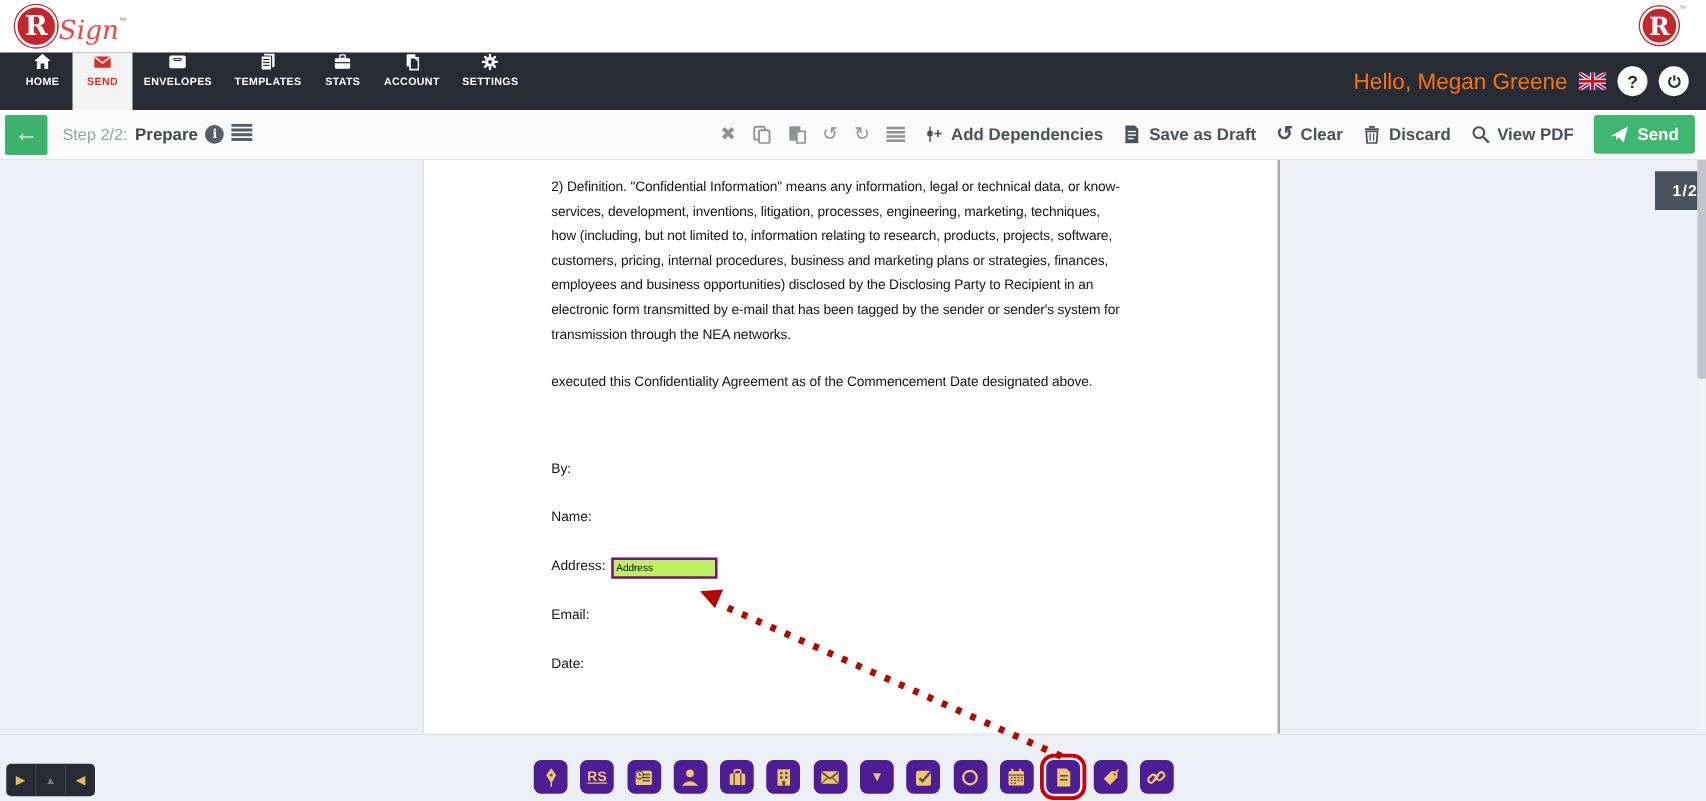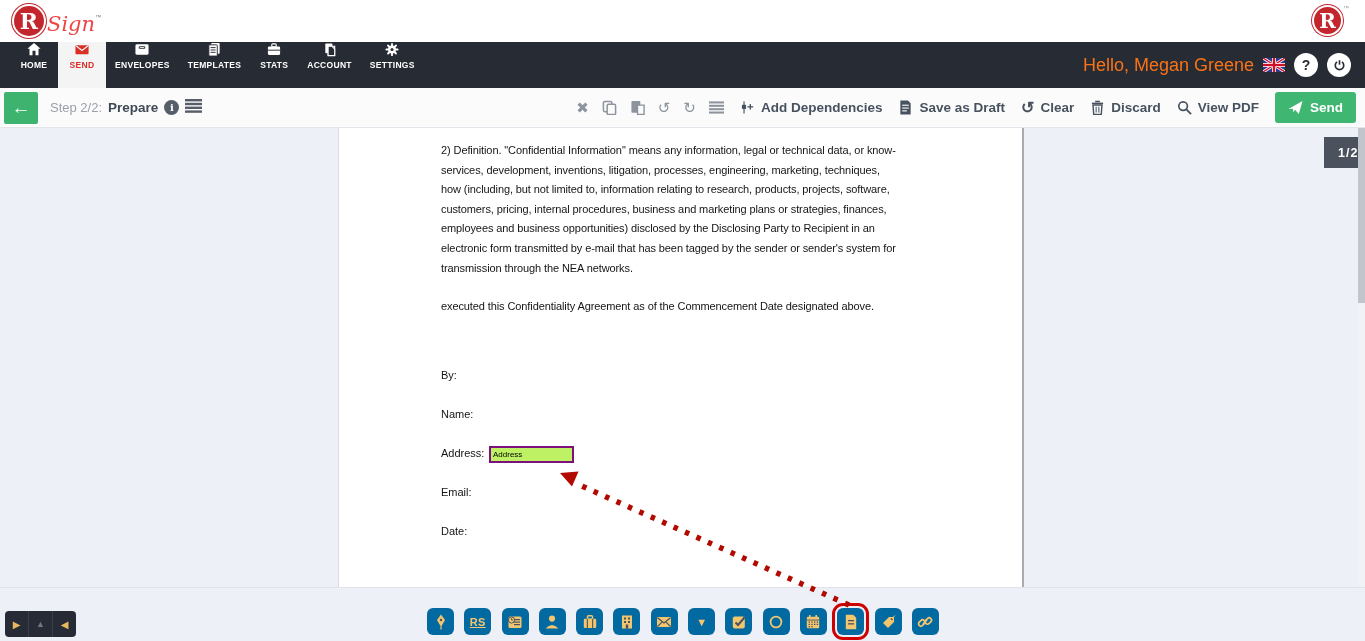--- a/index.html
+++ b/index.html
@@ -83,21 +83,21 @@
   .page-badge .num { font-size:12.5px; font-weight:bold; margin-left:14px; letter-spacing:1px; }
   .page-badge .tri { margin-left:auto; margin-right:10px; font-size:10px; }
 
   .scroll-track { position:absolute; right:0; top:128px; width:7px; height:513px; background:#f1f2f5; }
   .scroll-thumb { position:absolute; right:0; top:128px; width:7px; height:175px; background:#c2c5cb; }
 
   
   .bottombar { position:absolute; left:0; top:587px; width:100%; height:54px; background:#edf0f7;
       border-top:1px solid #dfe3ea; }
   .tools { position:absolute; left:427px; top:20px; display:flex; gap:10.3px; }
-  .tool { width:27px; height:27px; background:#0369a1; border-radius:6px; color:#f2c56f;
+  .tool { width:27px; height:27px; background:#4c1d95; border-radius:6px; color:#f2c56f;
       display:flex; align-items:center; justify-content:center; cursor:pointer; flex:0 0 auto; }
   .tool svg { width:16px; height:16px; }
   .tool .gold { fill:#f2c56f; }
   .tool .hole { fill:#4b525d; }
   .tool .gstroke { stroke:#f2c56f; fill:none; }
   .tool .bstroke { stroke:#4b525d; fill:none; }
   .tool.highlighted { outline:3px solid #cf0000; outline-offset:2px; }
   .tool .rs { font-size:11px; font-weight:bold; text-decoration:underline; letter-spacing:.3px; }
   .tool .tri-glyph { font-size:11px; color:#f2c56f; }
 

